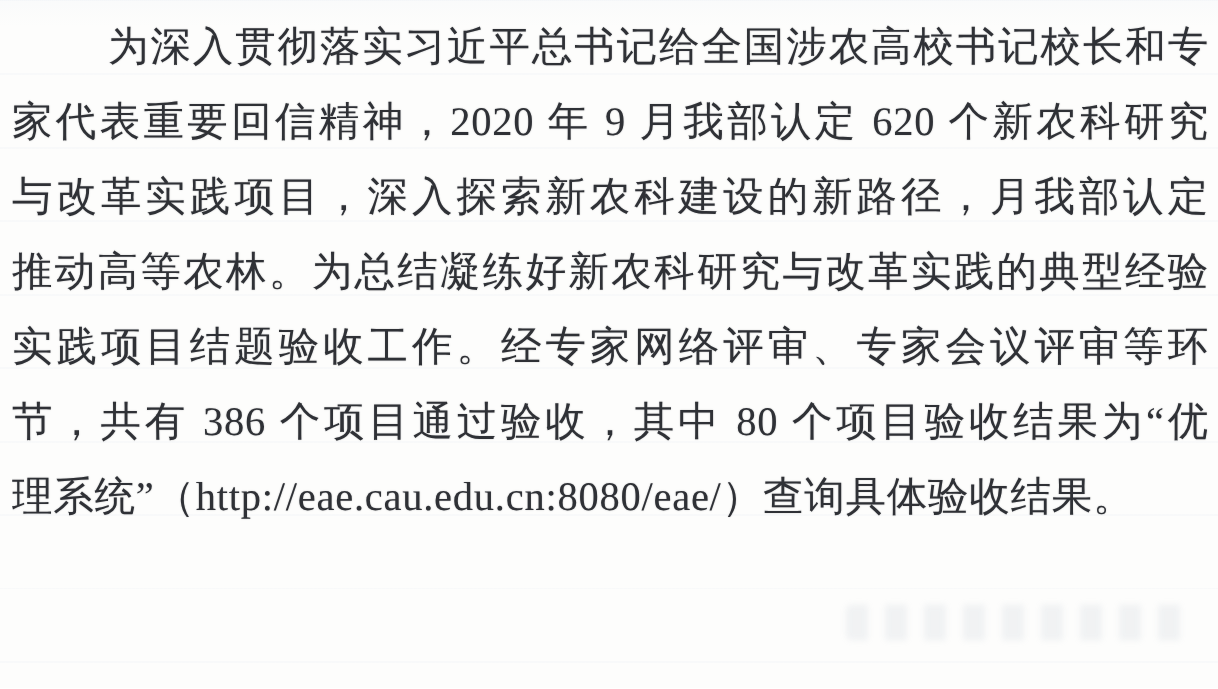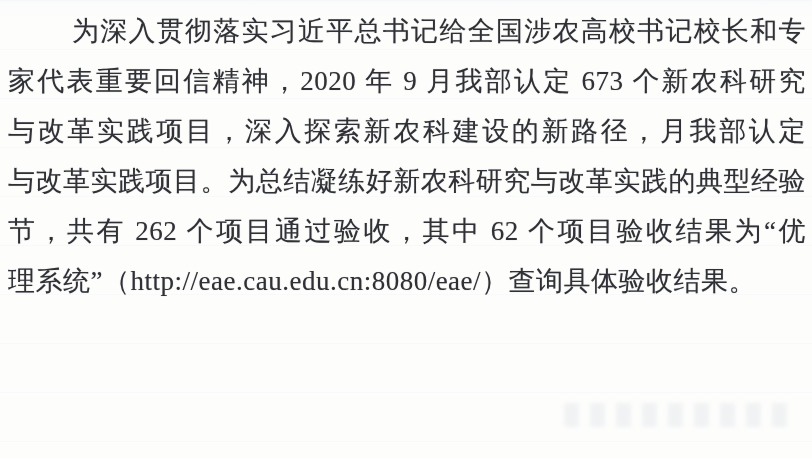--- a/index.html
+++ b/index.html
@@ -67,20 +67,21 @@
     opacity: 0.55;
     pointer-events: none;
   }
 </style>
 </head>
 <body>
 
 <div class="page">
   <div class="para">
     <div class="line indent">为深入贯彻落实习近平总书记给全国涉农高校书记校长和专</div>
-    <div class="line">家代表重要回信精神，2020 年 9 月我部认定 673 个新农科研究</div>
+    <div class="line">家代表重要回信精神，2020 年 9 月我部认定 620 个新农科研究</div>
     <div class="line">与改革实践项目，深入探索新农科建设的新路径，月我部认定</div>
-    <div class="line">与改革实践项目。为总结凝练好新农科研究与改革实践的典型经验</div>
-    <div class="line">节，共有 262 个项目通过验收，其中 62 个项目验收结果为“优</div>
+    <div class="line">推动高等农林。为总结凝练好新农科研究与改革实践的典型经验</div>
+    <div class="line">实践项目结题验收工作。经专家网络评审、专家会议评审等环</div>
+    <div class="line">节，共有 386 个项目通过验收，其中 80 个项目验收结果为“优</div>
     <div class="line last">理系统”（http://eae.cau.edu.cn:8080/eae/）查询具体验收结果。</div>
   </div>
   <div class="ghost"></div>
 </div>
 
 </body></html>

